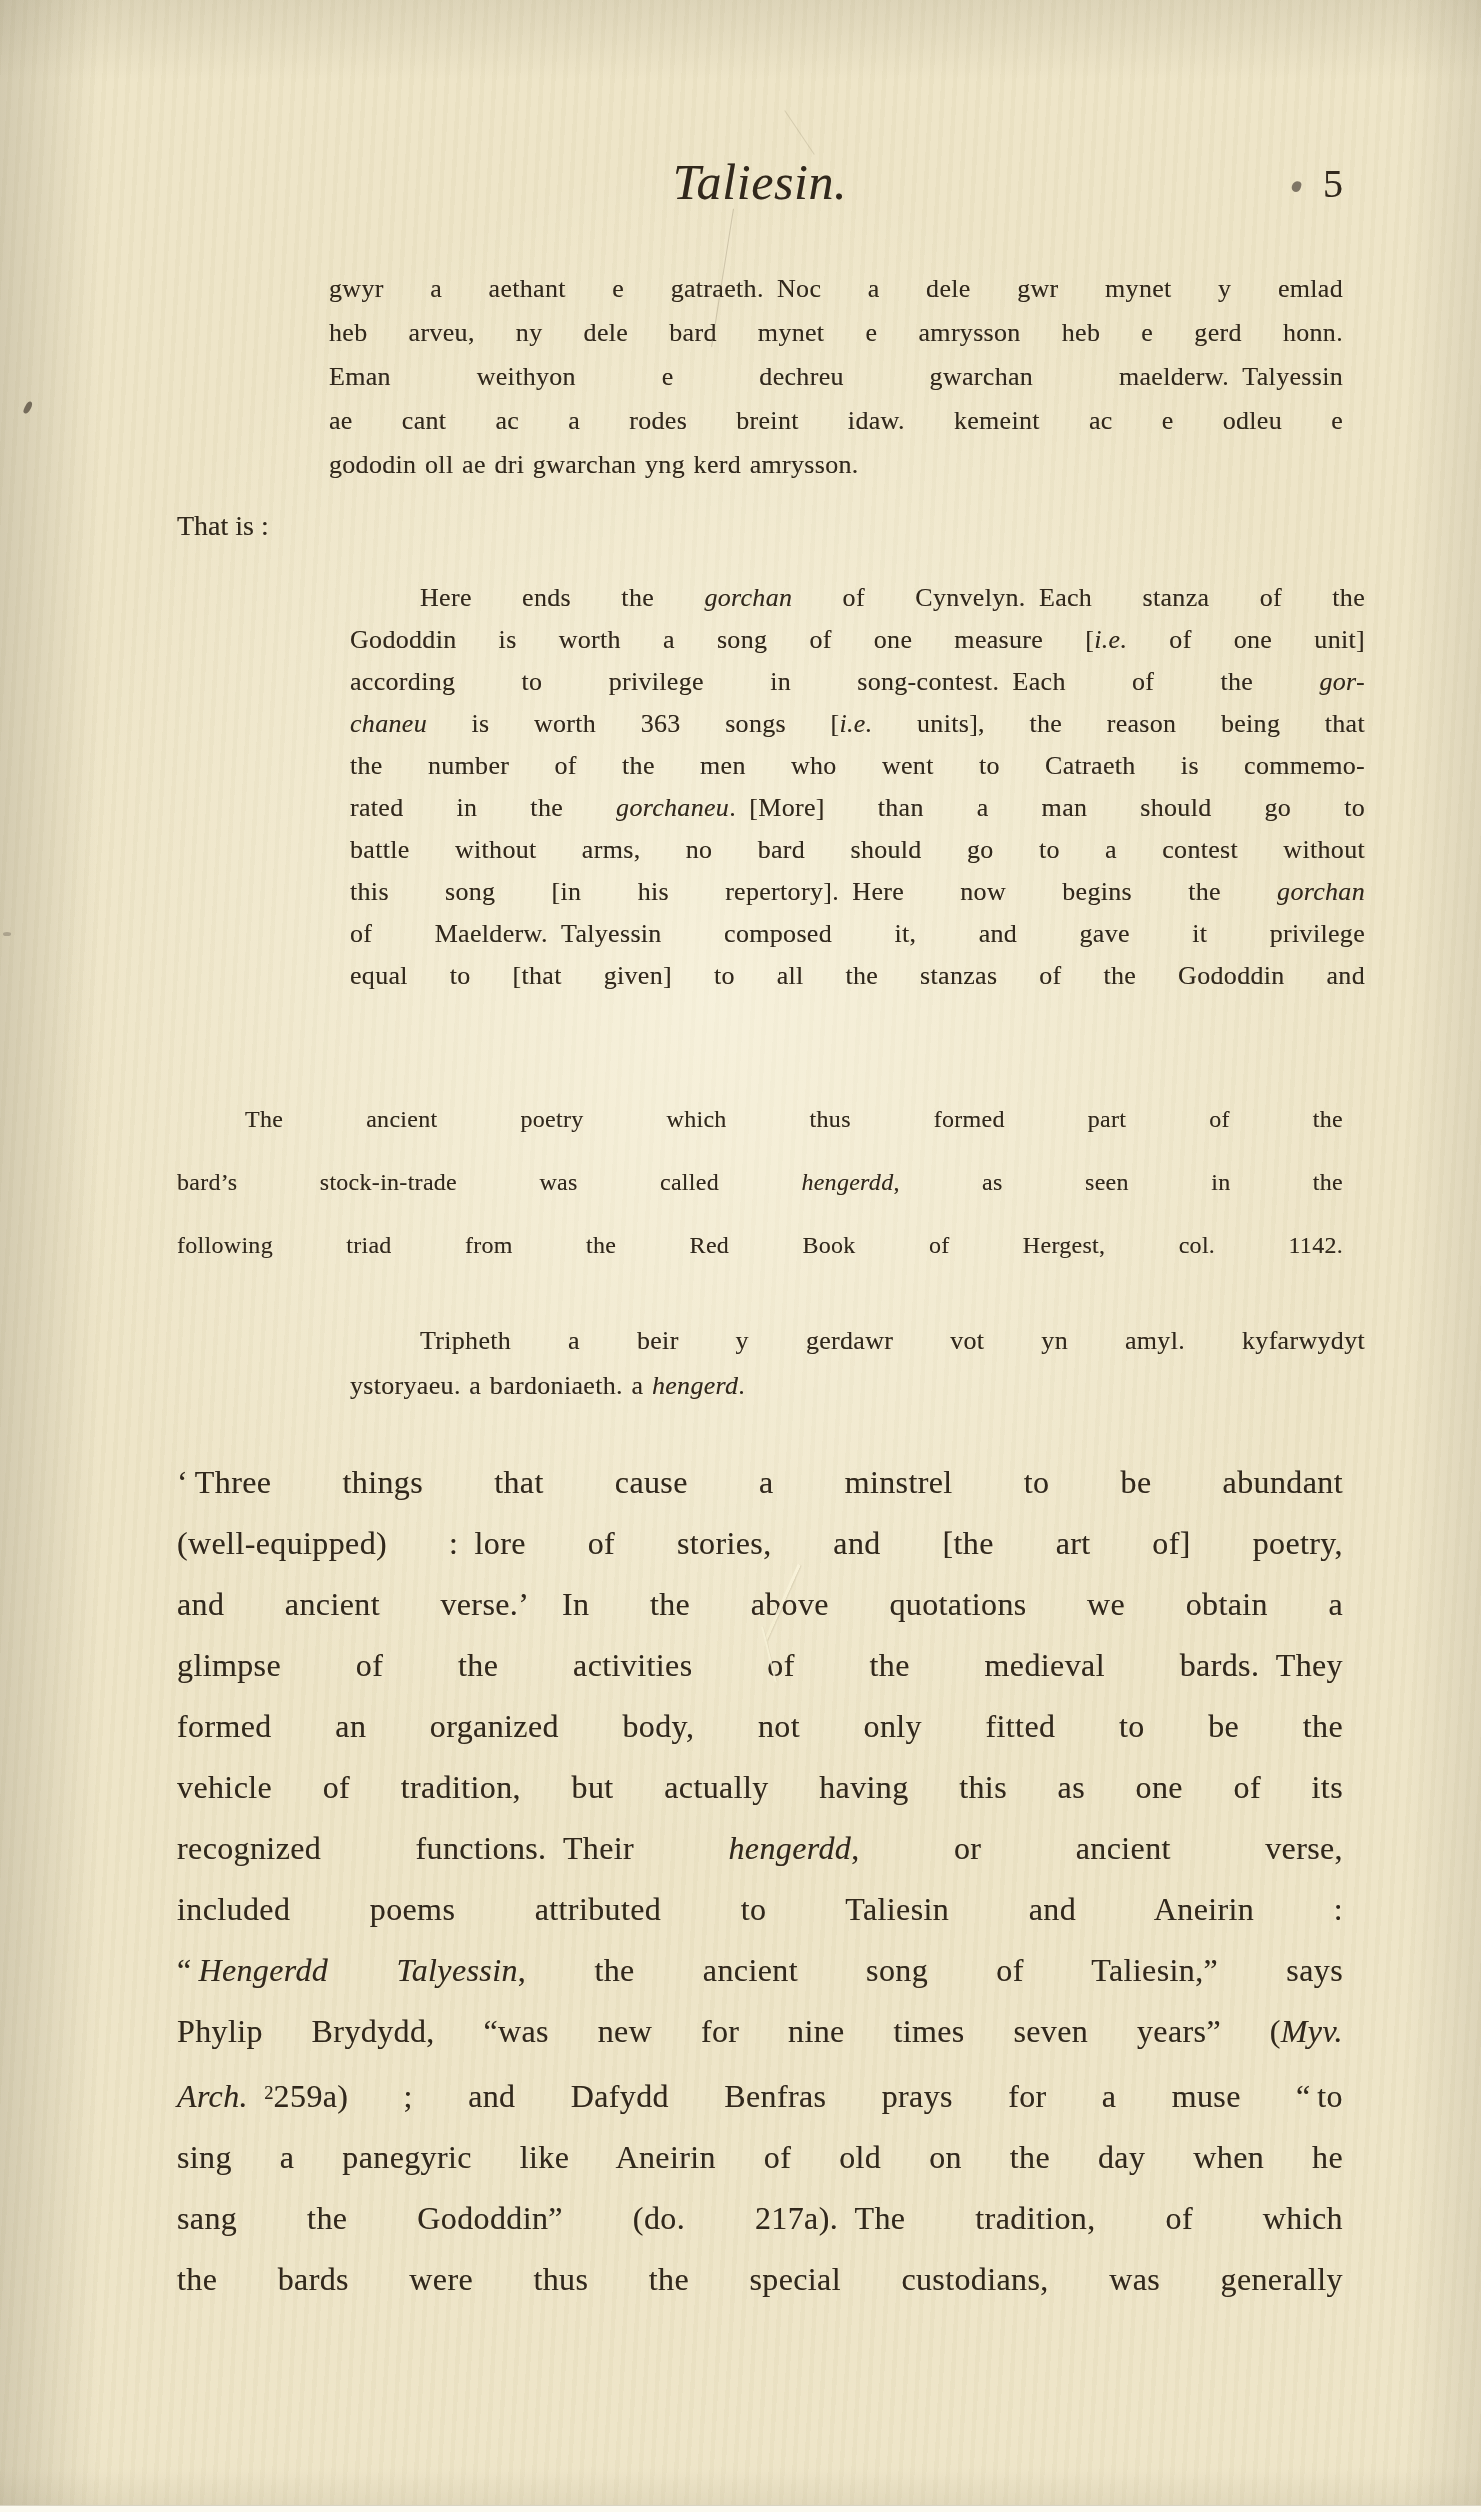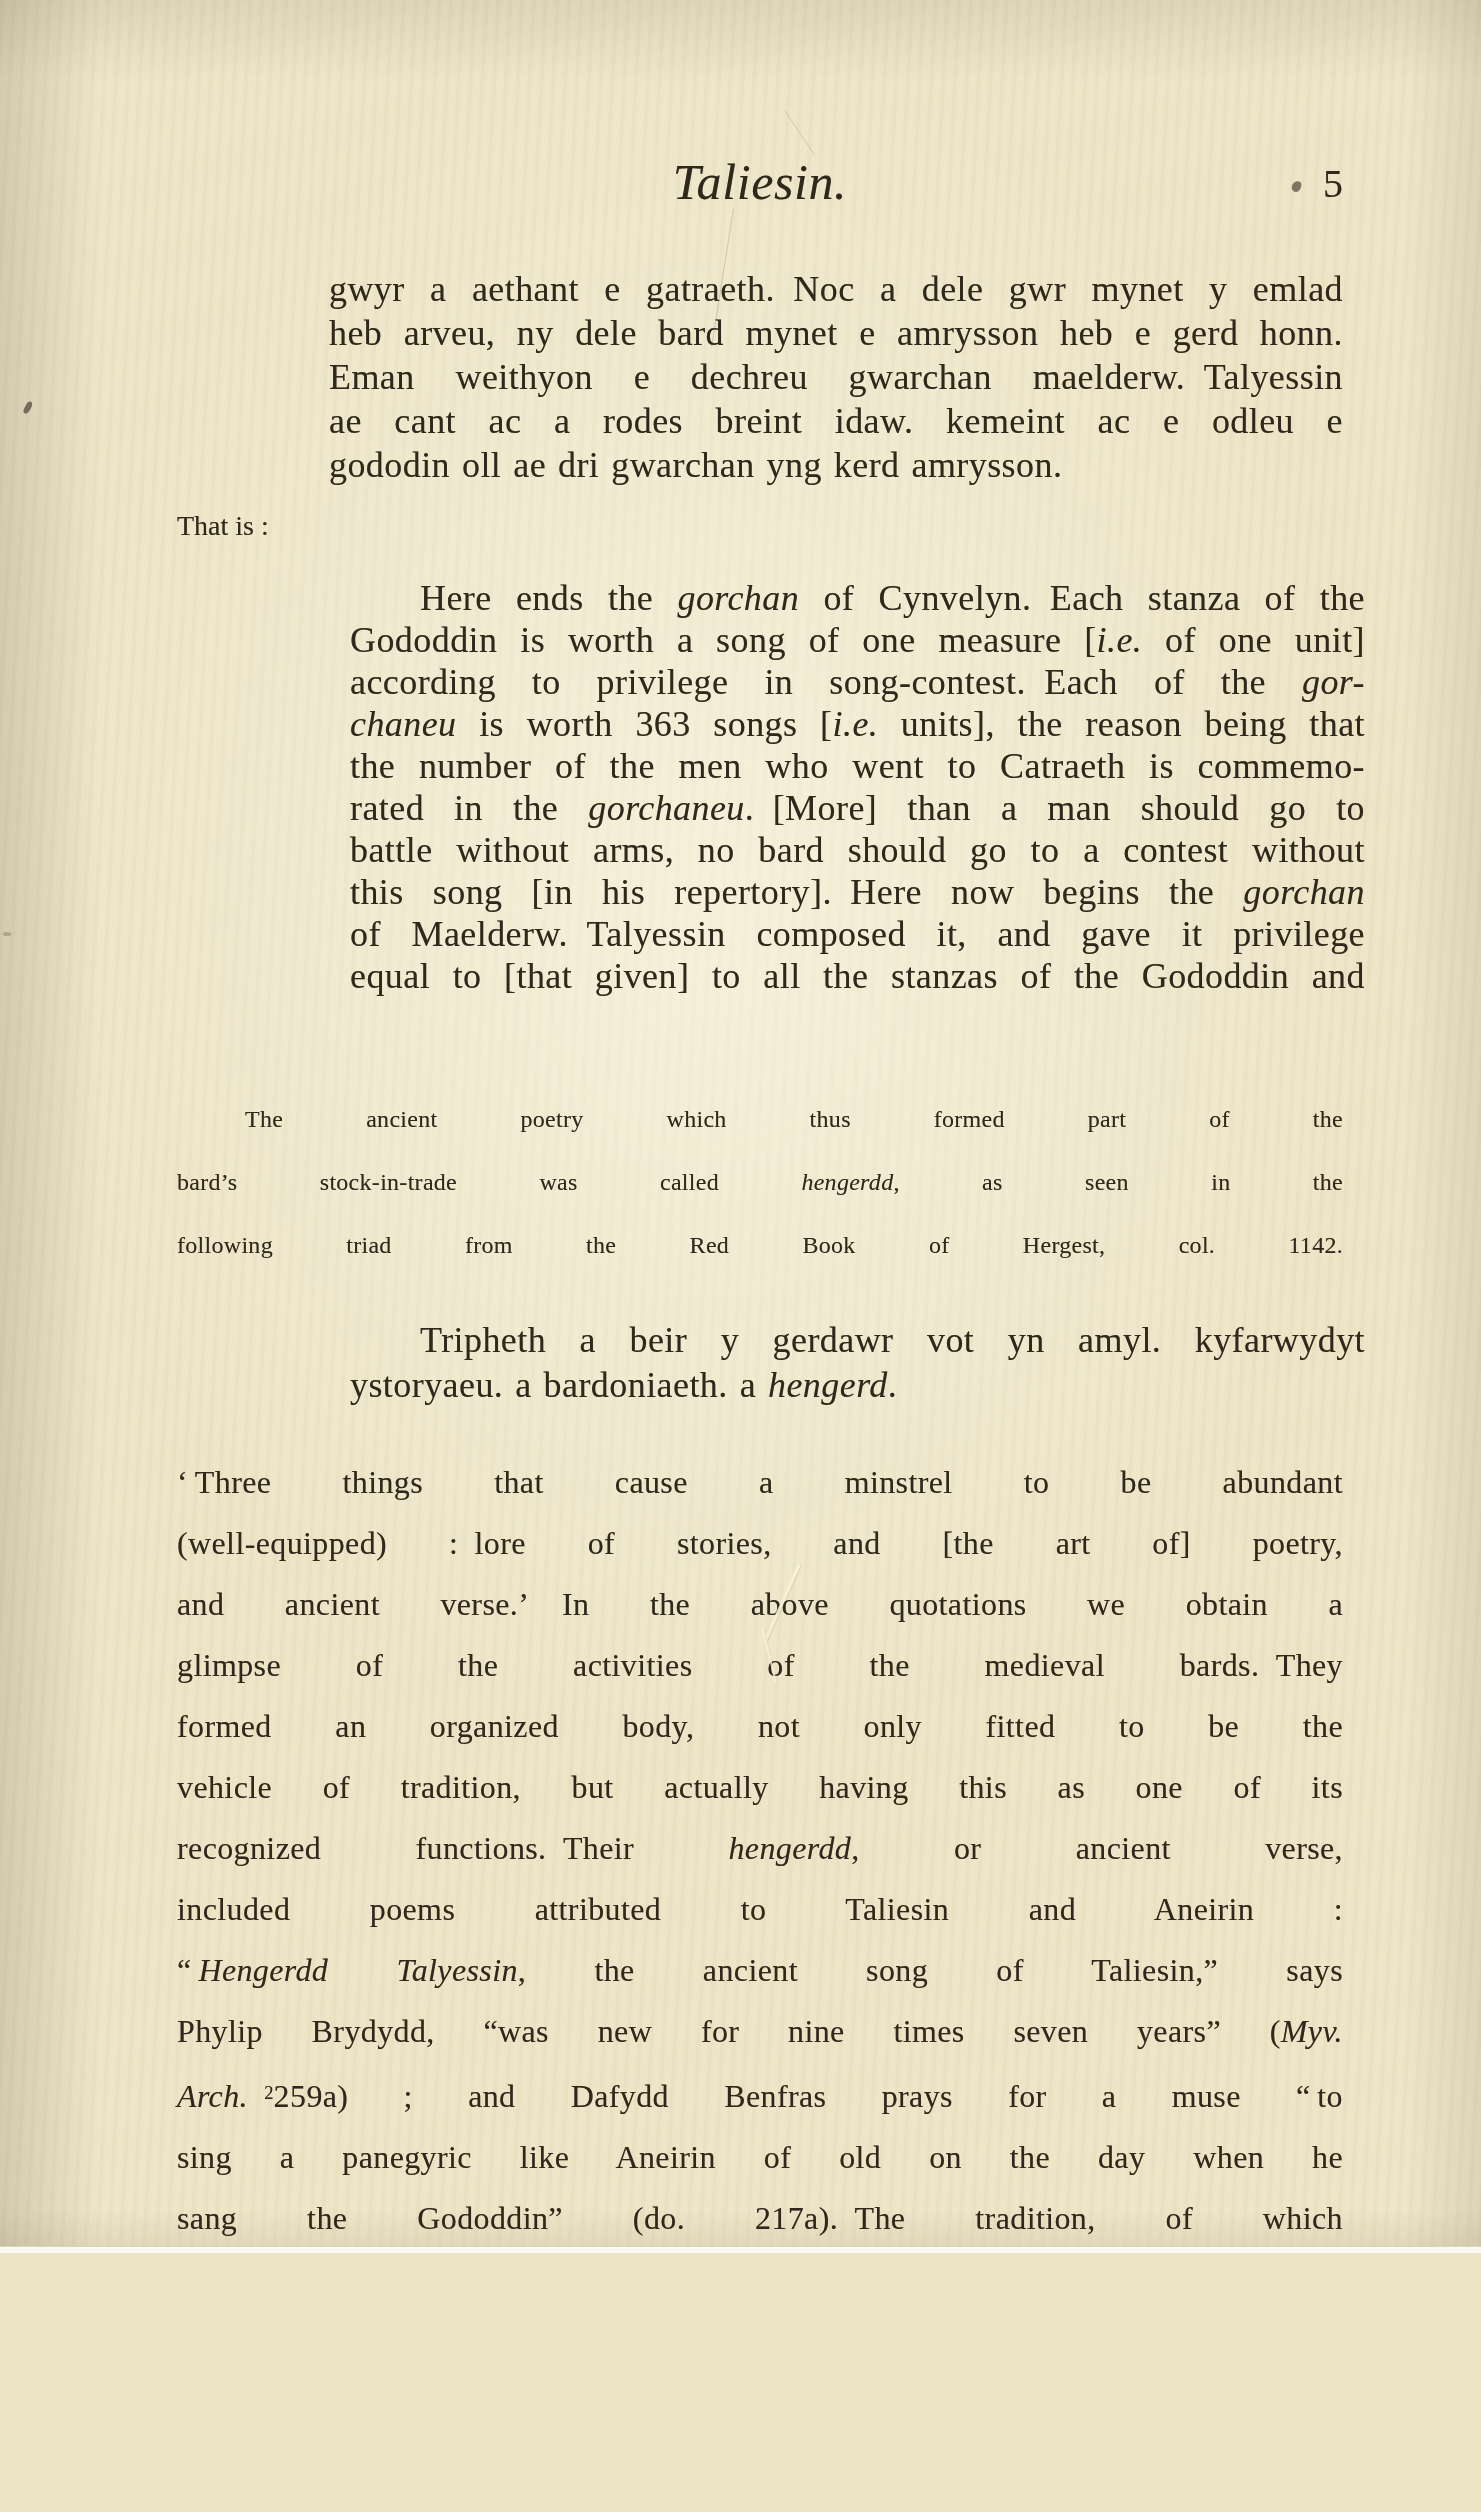--- a/index.html
+++ b/index.html
@@ -3,41 +3,41 @@
 <meta charset="utf-8">
 <style>
   html,body{margin:0;padding:0;}
   body{
     width:1482px;height:2512px;
     font-family:"Liberation Serif","DejaVu Serif",serif;
     background:#ede4c6;
     overflow:hidden;
   }
   .sheet{
-    position:relative;width:1482px;height:2253px;overflow:hidden;
+    position:relative;width:1482px;height:2512px;overflow:hidden;
     color:#31281c;
     background:
       radial-gradient(932px 1181px at 48% 40%, rgba(255,252,238,.50), rgba(255,252,238,0) 72%),
       linear-gradient(90deg, rgba(104,97,77,.20), rgba(104,97,77,0) 99px),
       linear-gradient(-90deg, rgba(104,97,77,.13), rgba(104,97,77,0) 75px),
       linear-gradient(180deg, rgba(118,110,88,.14), rgba(118,110,88,0) 81px),
       linear-gradient(0deg, rgba(170,160,130,.22), rgba(170,160,130,0) 44px),
       repeating-linear-gradient(93deg, rgba(160,150,118,.045) 0 4.4px, rgba(255,255,245,.05) 4.4px 11.8px),
       #ede4c6;
     text-shadow:0 0 0.6px rgba(49,40,28,.38);
   }
   .abs{position:absolute;}
   .title{
     top:153px;left:177px;width:1166px;text-align:center;
     font-size:50px;font-style:italic;letter-spacing:0.6px;
   }
   .pagenum{
     top:160px;left:1280px;width:63px;text-align:right;font-size:40px;
   }
-  .block{line-height:44px;font-size:36px;}
+  .block{line-height:44px;font-size:26px;}
   .q{left:328px;width:1015px;margin-left:22px;}
   .q1{top:267px;left:329px;width:1014px;line-height:44px;}
   .thatis{top:510px;left:177px;font-size:28px;}
   .q2{top:577px;line-height:42px;}
   .p1{top:1088px;left:177px;width:1166px;font-size:24px;line-height:63px;}
   .q3{top:1318px;line-height:45px;}
   .p2{top:1452px;left:177px;width:1166px;font-size:32px;line-height:61px;}
   .tline{
     text-align:justify;text-align-last:justify;
     word-spacing:0.07em;letter-spacing:0.012em;

